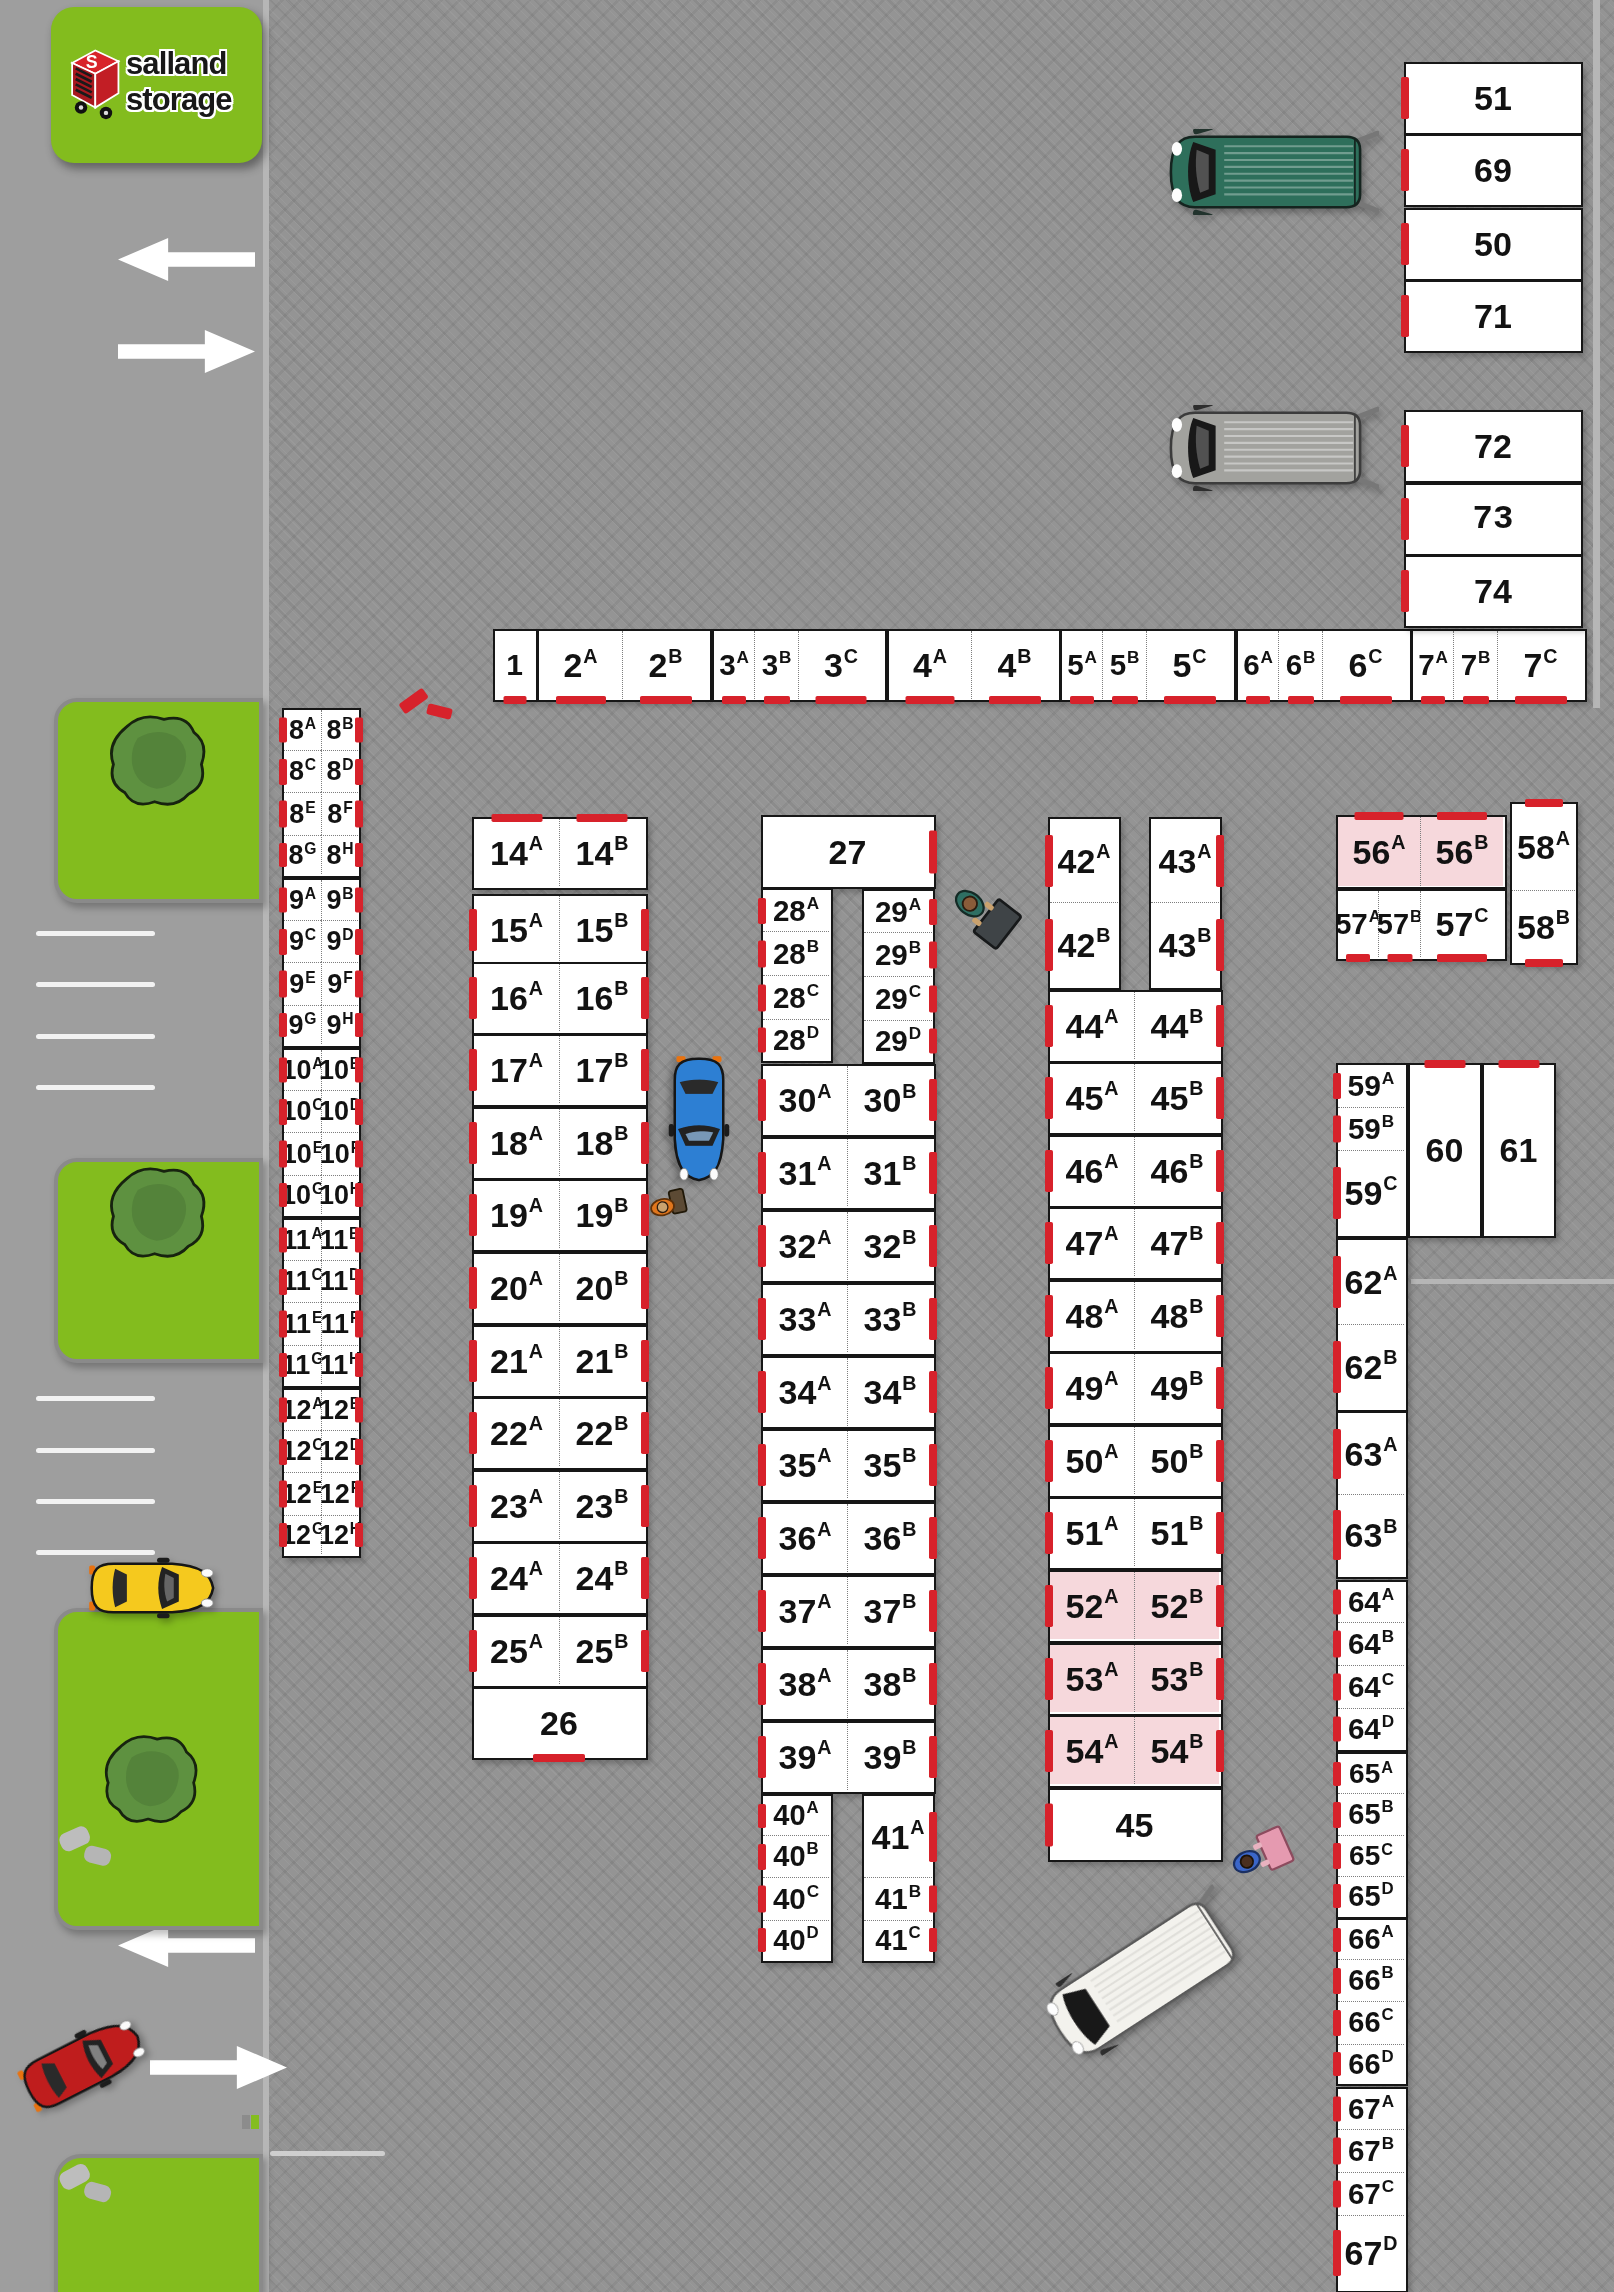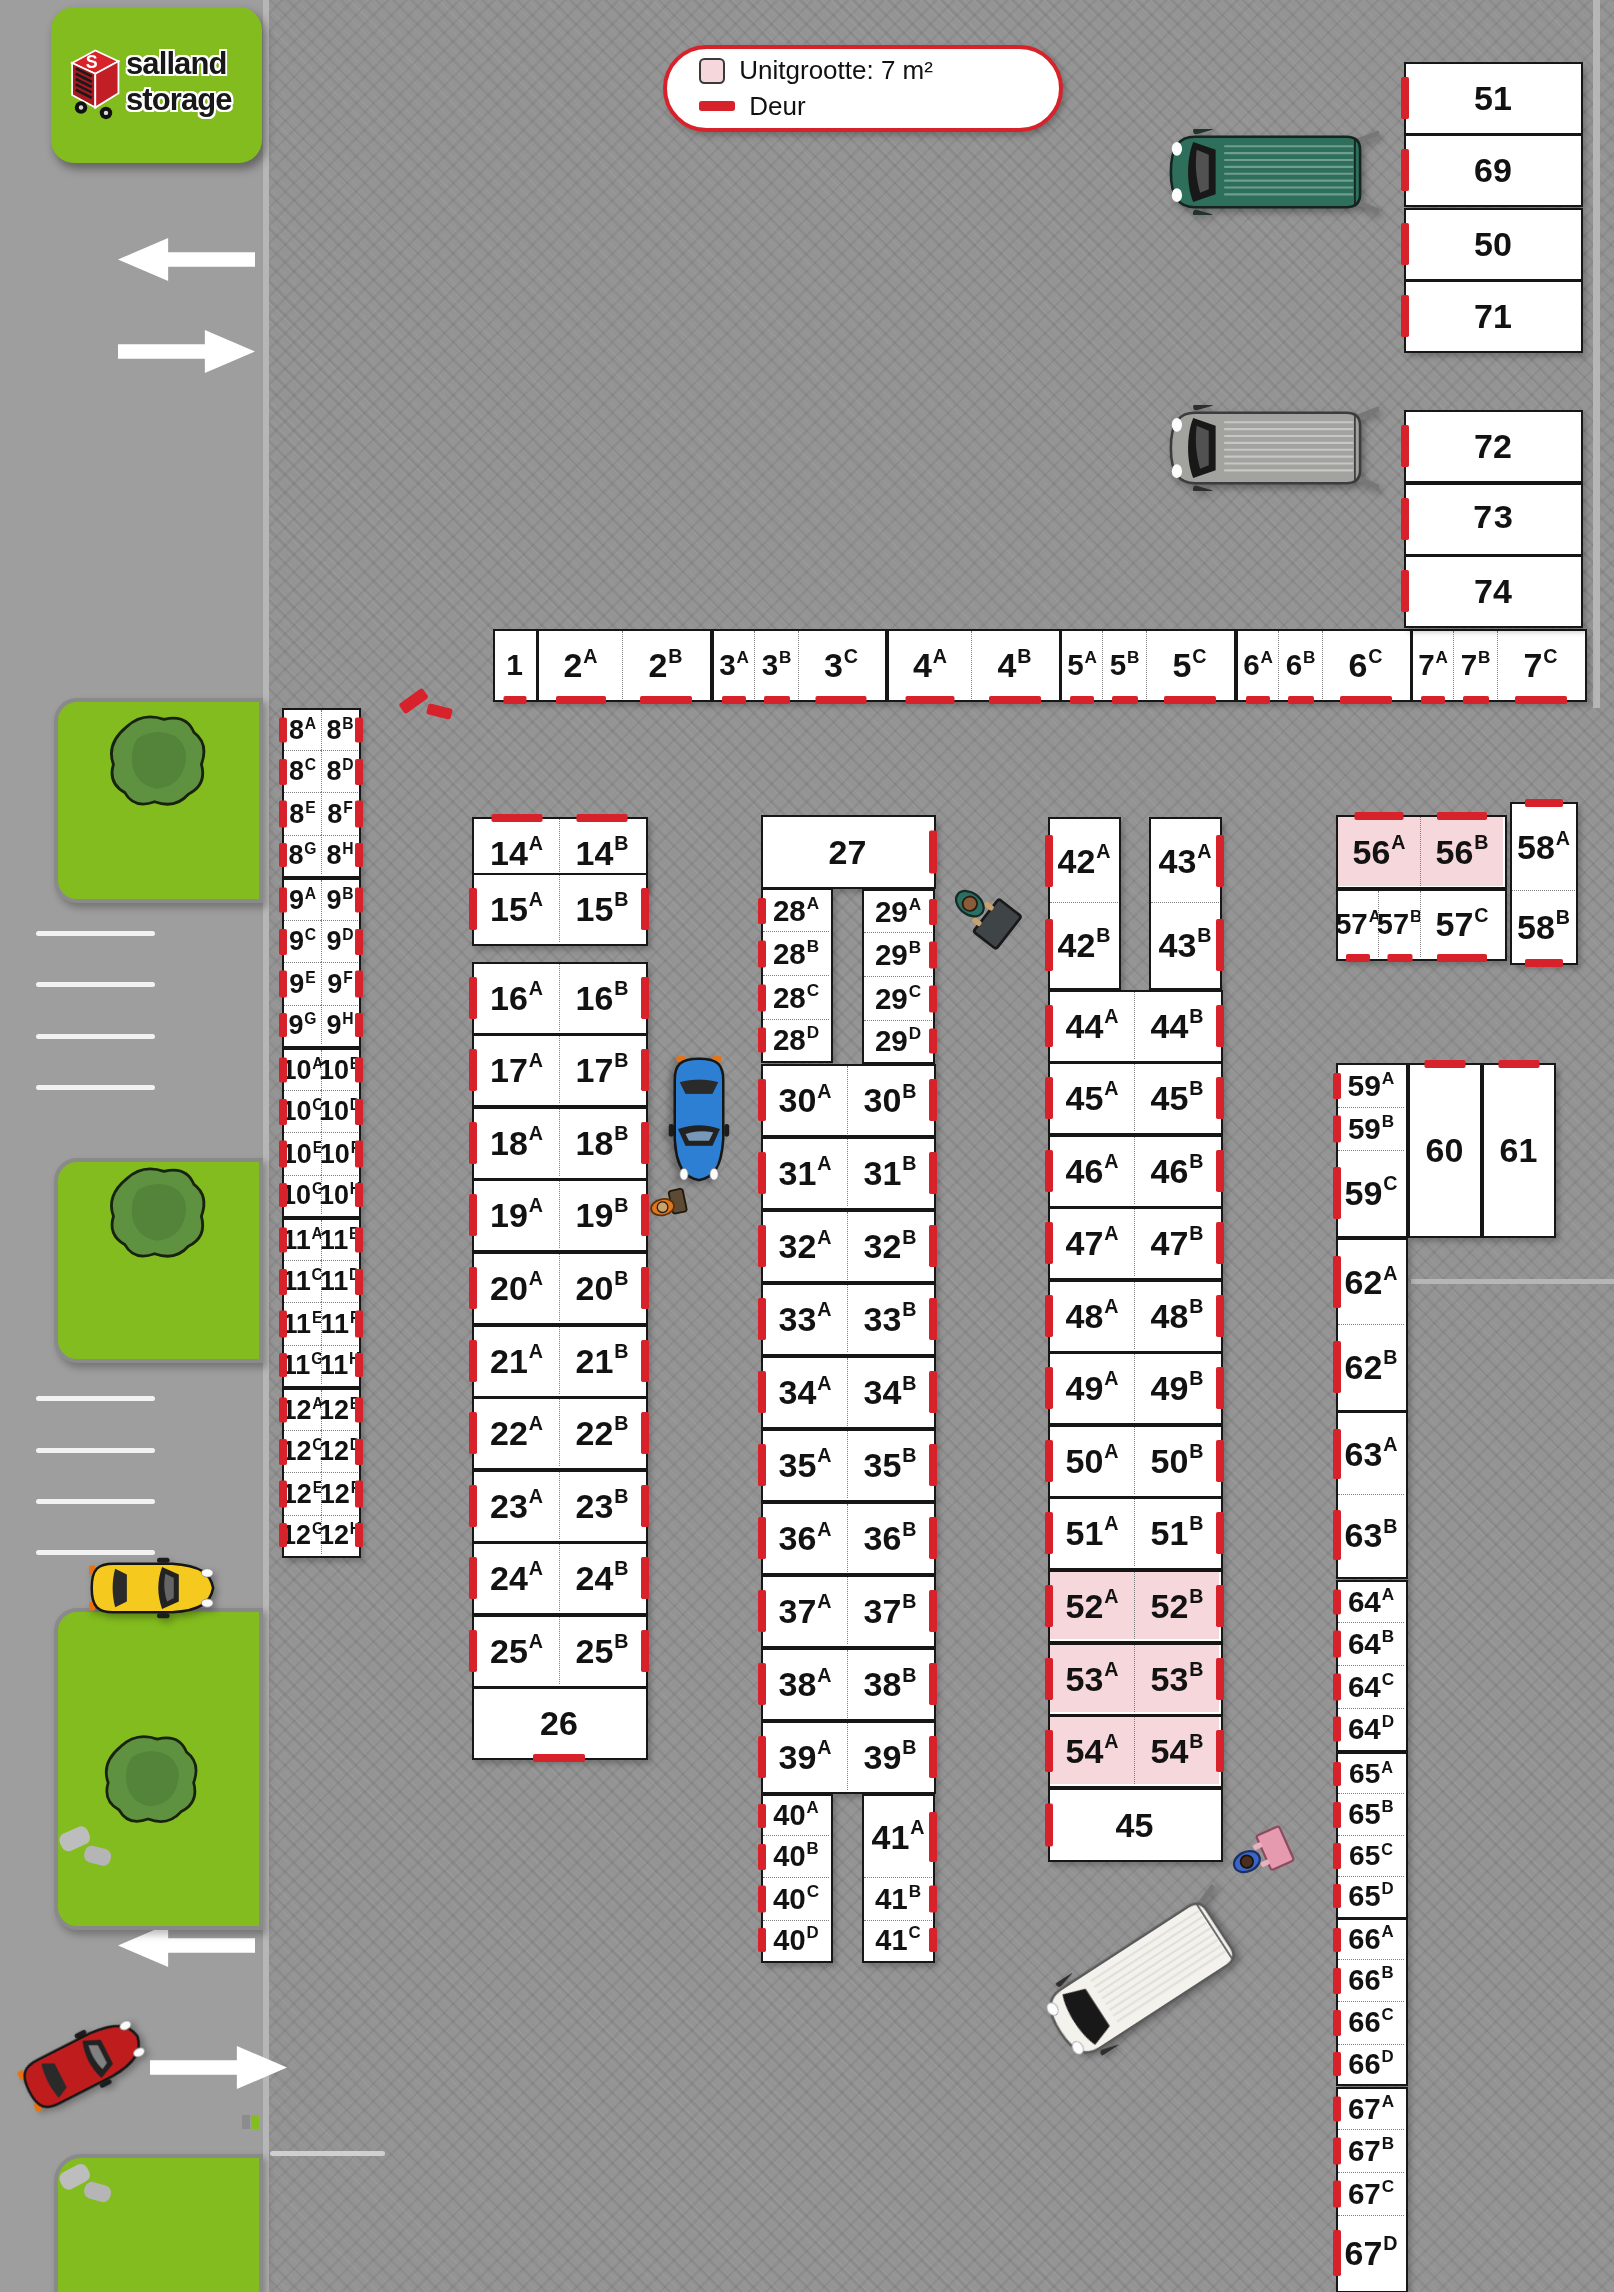--- a/index.html
+++ b/index.html
@@ -108,30 +108,20 @@
       <text x="30" y="26" font-size="20" font-weight="bold" fill="#fff" text-anchor="middle" font-family="Liberation Sans, sans-serif">S</text>
       <circle cx="18" cy="70" r="7" fill="#111"></circle>
         <circle cx="18" cy="70" r="2.5" fill="#ddd"></circle>
       <circle cx="46" cy="76" r="7" fill="#111"></circle>
         <circle cx="46" cy="76" r="2.5" fill="#ddd"></circle>
     </svg>
     <span class="logo-text" style="top:39px;">salland</span>
     <span class="logo-text" style="top:75px;">storage</span>
   </div>
 
-  <div class="abs legend">
-    <div class="legend-row">
-      <span class="swatch-pink"></span>
-      <span class="legend-label">Unitgrootte: 7 m²</span>
-    </div>
-    <div class="legend-row">
-      <span class="swatch-dash"></span>
-      <span class="legend-label">Deur</span>
-    </div>
-  </div>
 
   <div class="abs doorpiece" style="left:399px;top:695px;width:29px;height:11.6px;transform:rotate(-36deg);"></div>
   <div class="abs doorpiece" style="left:427px;top:706px;width:25px;height:10.7px;transform:rotate(14deg);"></div>
 
   <div class="abs" style="left:242px;top:2115px;width:18px;height:14.3px;">
       <span style="position:absolute;left:0;top:0;width:8px;height:14.3px;background:#8c8c8c;"></span>
       <span style="position:absolute;left:9px;top:0;width:8px;height:14.3px;background:#84bd20;"></span>
     </div>
 
   <div id="units">
@@ -622,21 +612,21 @@
           <span class="door top" style="width: 51px;"></span>
         </div>
         <div class="uc" style="left: 85px; top: 0px; width: 85px; height: 67px; border-left: 1.8px dotted rgb(126, 126, 126);">
           <div class="lbl" style="font-size: 34px;">
             <span class="num">14</span>
             <span class="sup">B</span>
           </div>
           <span class="door top" style="width: 51px;"></span>
         </div>
       </div>
-      <div class="ug" style="left: 472px; top: 873px; width: 176px; height: 73px;">
+      <div class="ug" style="left: 472px; top: 894px; width: 176px; height: 73px;">
         <div class="uc" style="left: 0px; top: 0px; width: 85px; height: 67px;">
           <div class="lbl" style="font-size: 34px;">
             <span class="num">15</span>
             <span class="sup">A</span>
           </div>
           <span class="door left" style="height: 42px;"></span>
         </div>
         <div class="uc" style="left: 85px; top: 0px; width: 85px; height: 67px; border-left: 1.8px dotted rgb(126, 126, 126);">
           <div class="lbl" style="font-size: 34px;">
             <span class="num">15</span>

